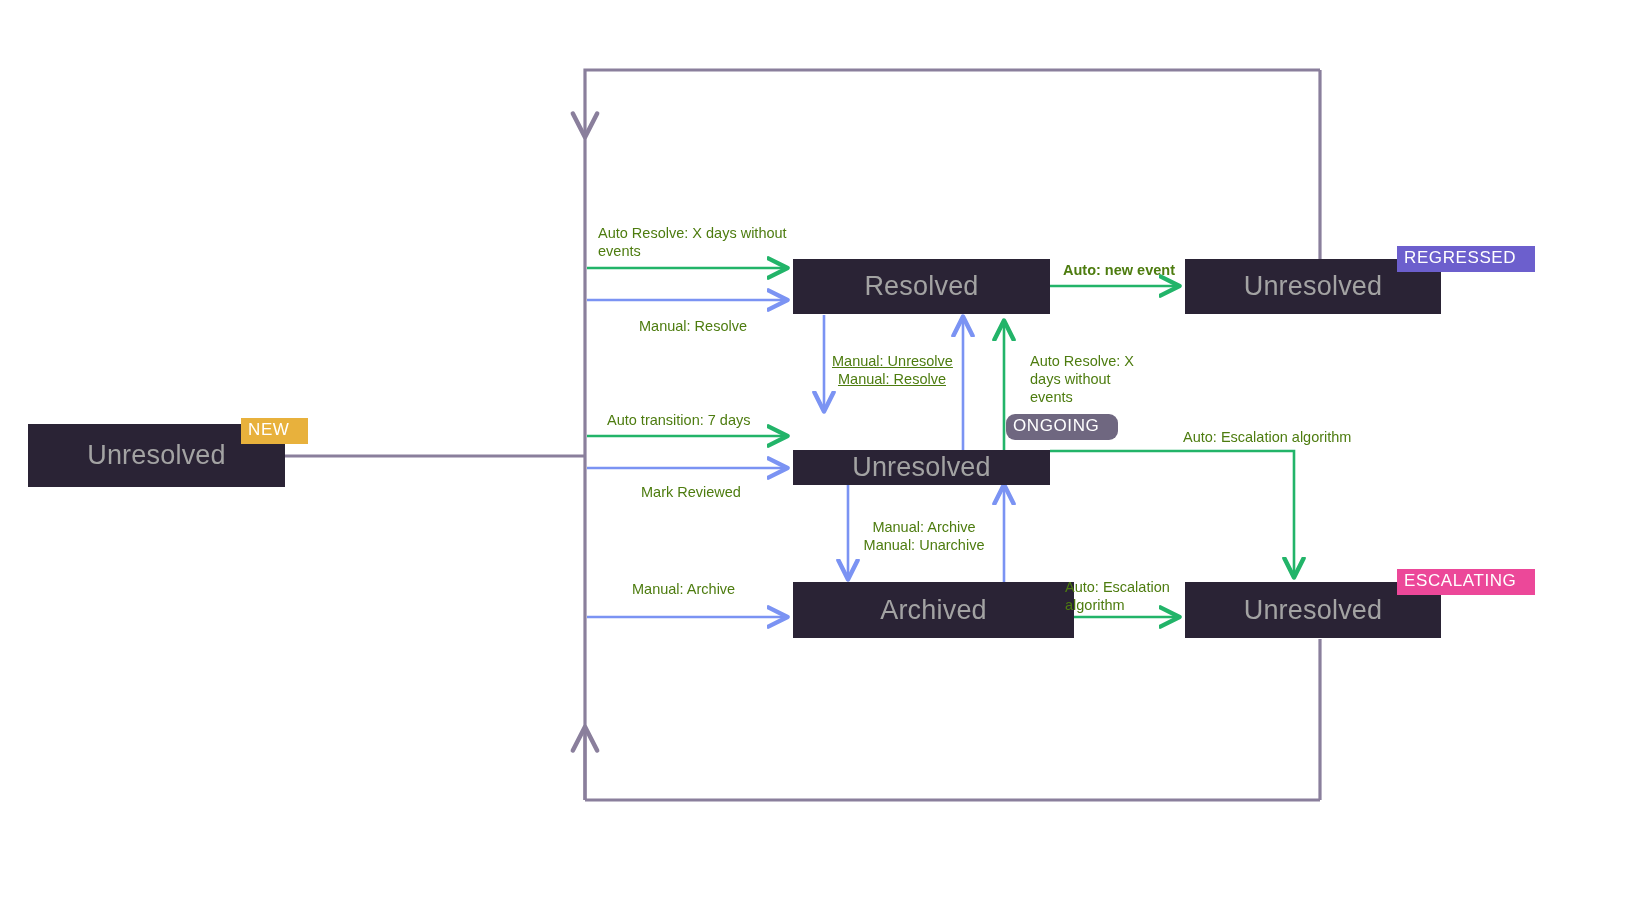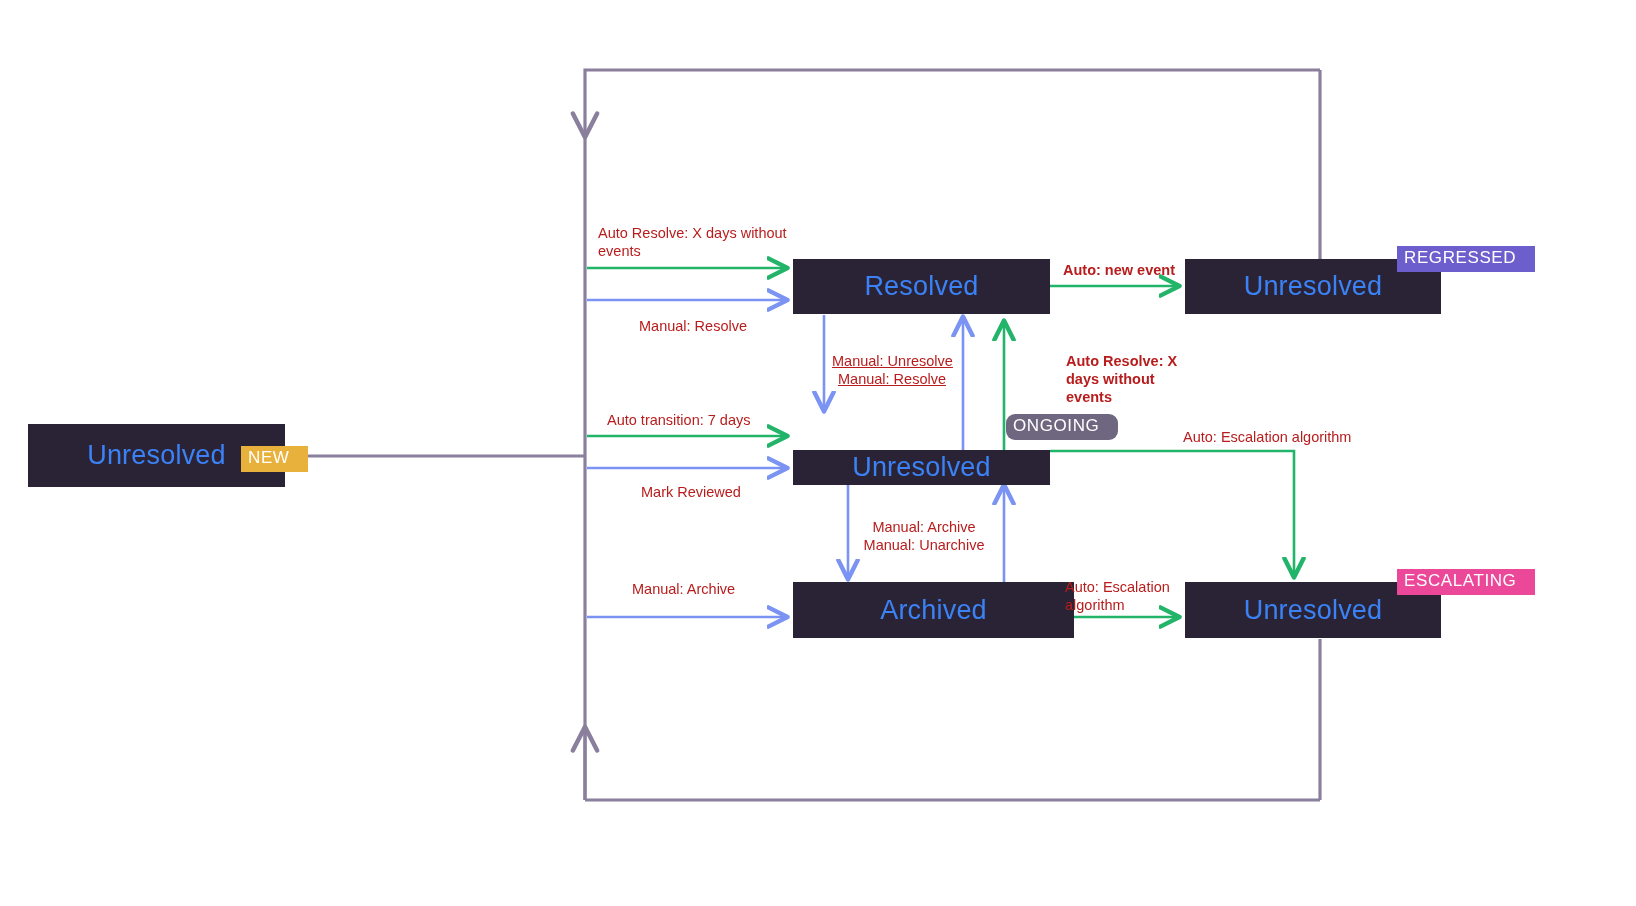--- a/index.html
+++ b/index.html
@@ -25,45 +25,45 @@
     position: absolute;
     left: 0;
     top: 0;
     width: 1636px;
     height: 906px;
     pointer-events: none;
   }
   .node {
     position: absolute;
     background: #2a2335;
-    color: #3b82f6;
+    color: #a3a3a3;
     display: flex;
     align-items: center;
     justify-content: center;
     font-size: 27px;
     letter-spacing: 0.2px;
     box-sizing: border-box;
   }
   .badge {
     position: absolute;
     color: #ffffff;
     font-size: 17px;
     letter-spacing: 0.6px;
     padding: 3px 19px 4px 7px;
     box-sizing: border-box;
     white-space: nowrap;
     line-height: 1.1;
   }
-  .badge.new      { background: #e8b13c; margin-top: 28px; }
+  .badge.new      { background: #e8b13c; }
   .badge.ongoing  { background: #6f6780; border-radius: 9px; }
   .badge.regressed{ background: #6c5fcd; }
   .badge.escalating{ background: #ec4899; }
   .elabel {
     position: absolute;
-    color: #b91c1c;
+    color: #4d7c0f;
     font-size: 14.5px;
     line-height: 18px;
     white-space: pre;
   }
   .elabel.center { text-align: center; }
 </style>
 </head>
 <body>
 
 <div id="canvas">
@@ -182,21 +182,21 @@
   <div class="elabel" style="left:598px; top:224px; width:220px;">Auto Resolve: X days without
 events</div>
 
   <div class="elabel" style="left:639px; top:317px;">Manual: Resolve</div>
 
   <div class="elabel" style="left:1063px; top:261px;font-weight:bold;">Auto: new event</div>
 
   <div class="elabel center" style="left:832px; top:352px; width:120px;text-decoration:underline;">Manual: Unresolve
 Manual: Resolve</div>
 
-  <div class="elabel" style="left:1066px; top:352px;font-weight:bold;">Auto Resolve: X
+  <div class="elabel" style="left:1030px; top:352px;">Auto Resolve: X
 days without
 events</div>
 
   <div class="elabel" style="left:607px; top:411px;">Auto transition: 7 days</div>
 
   <div class="elabel" style="left:641px; top:483px;">Mark Reviewed</div>
 
   <div class="elabel center" style="left:862px; top:518px; width:124px;">Manual: Archive
 Manual: Unarchive</div>
 

